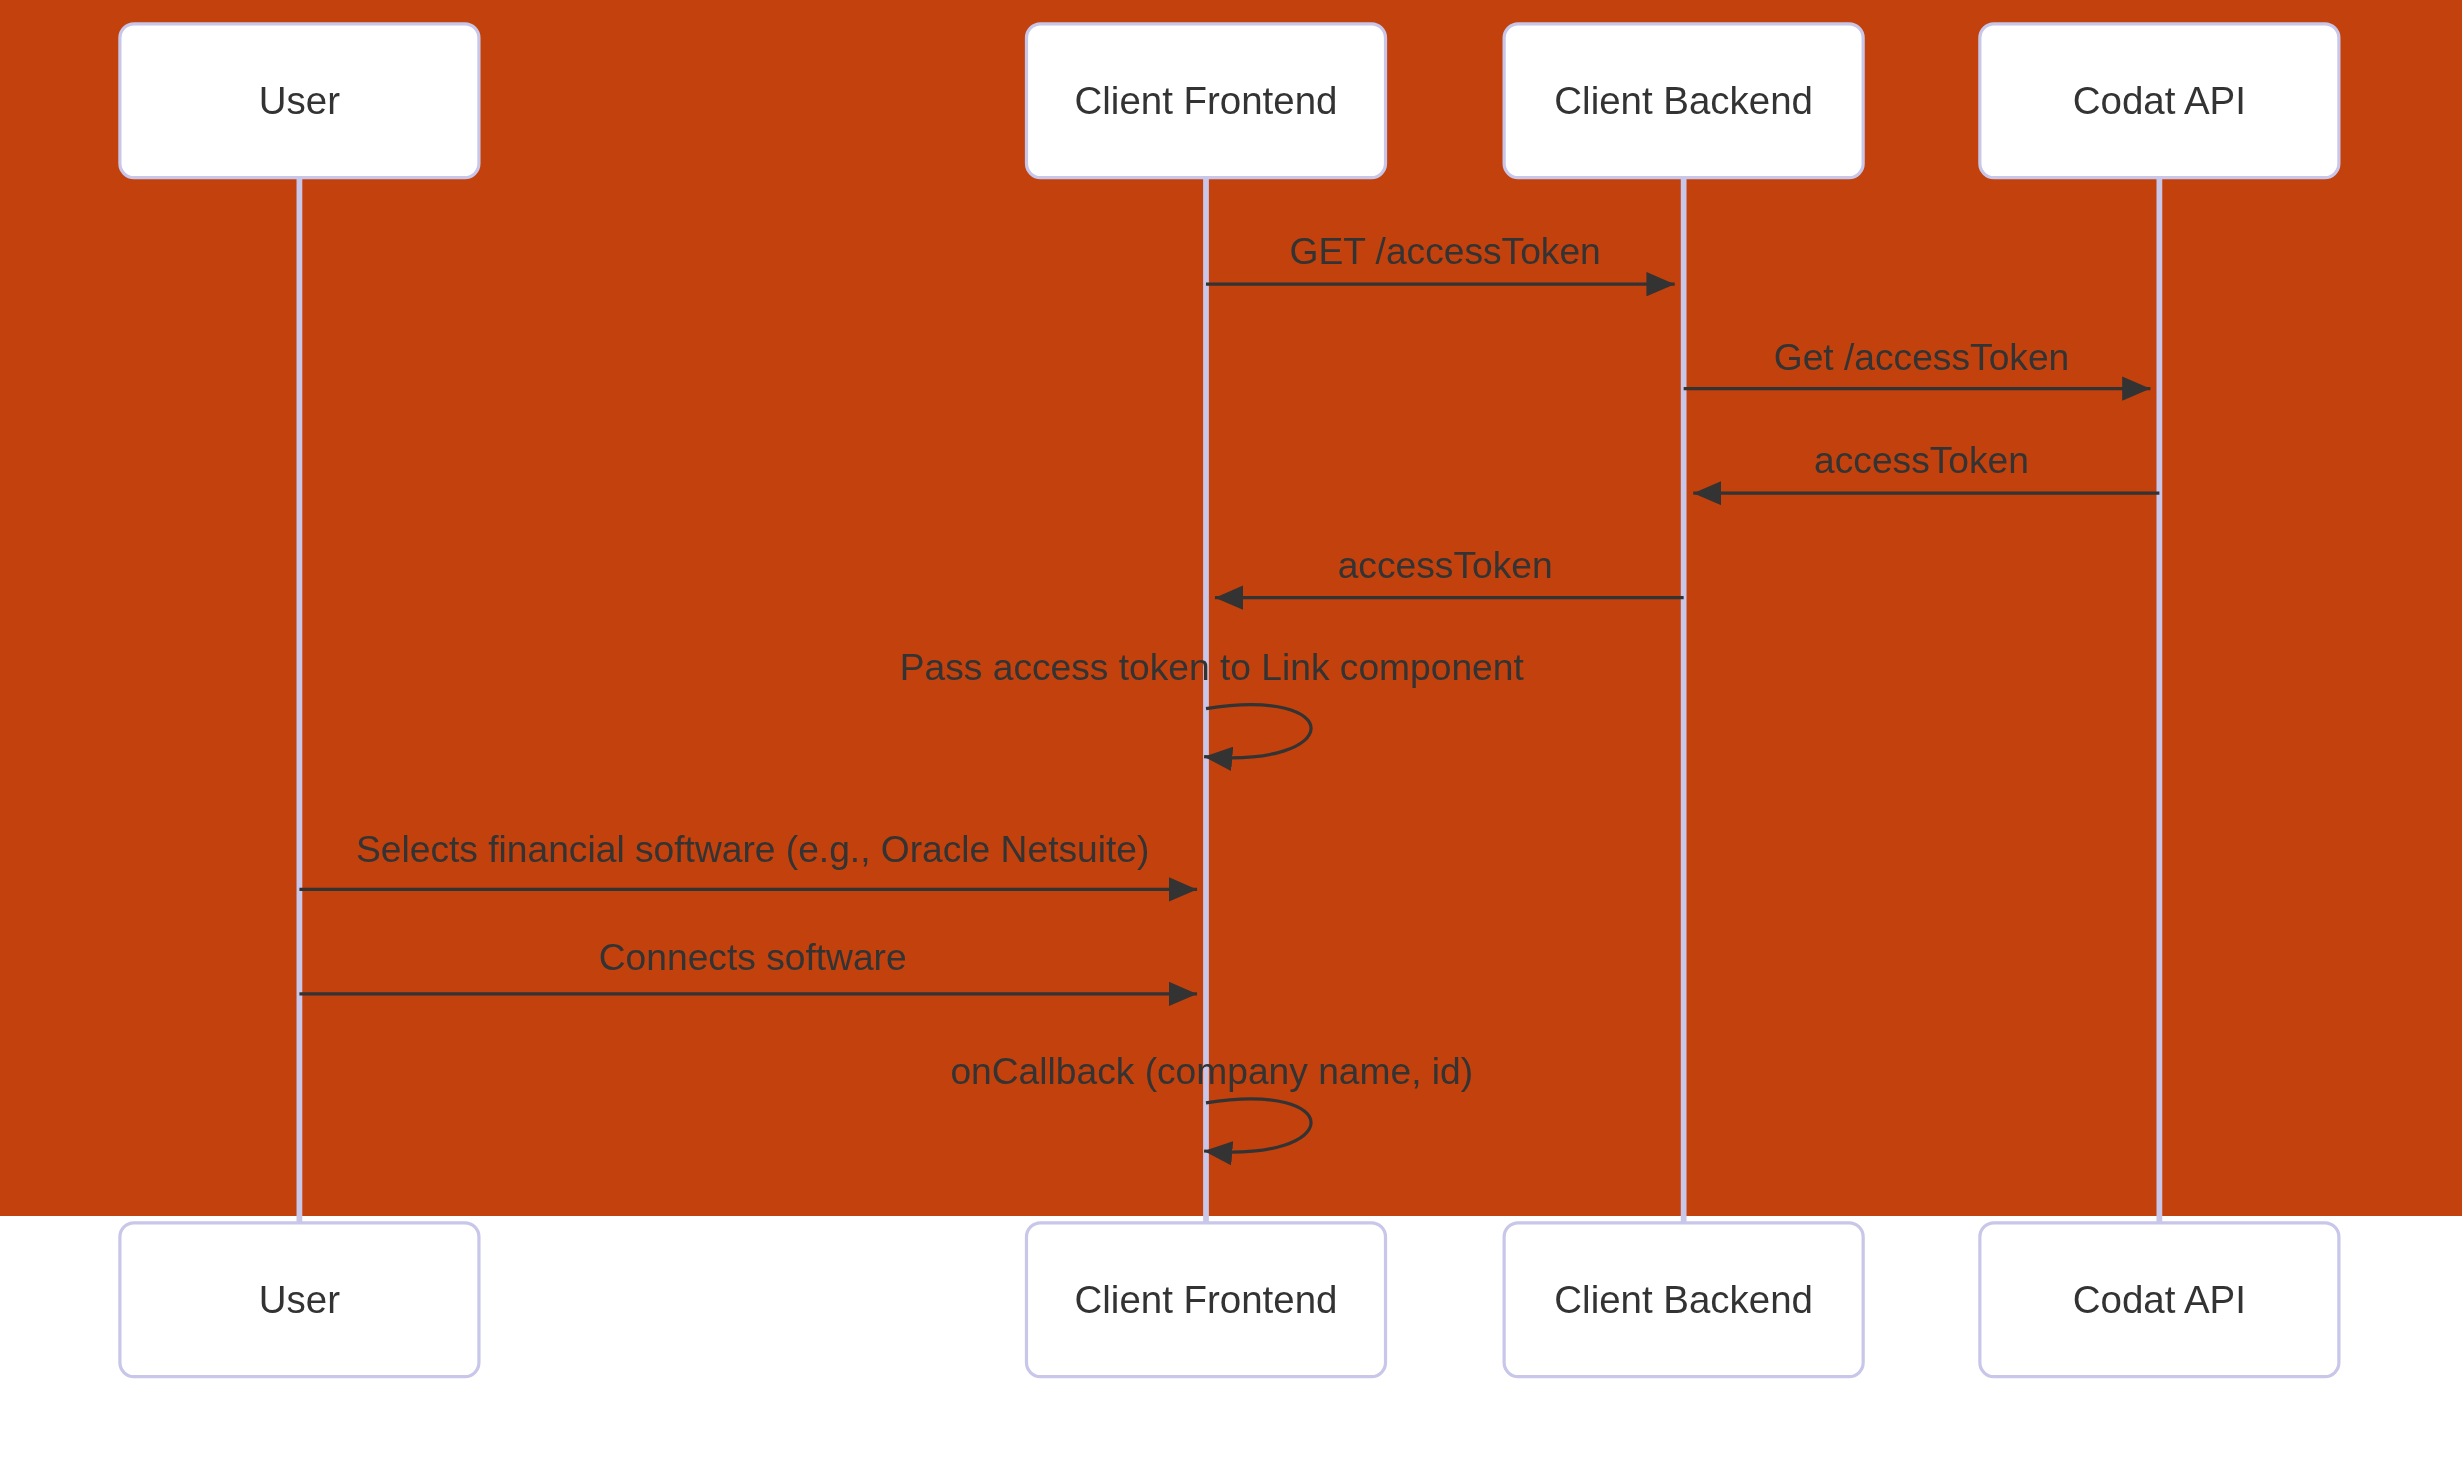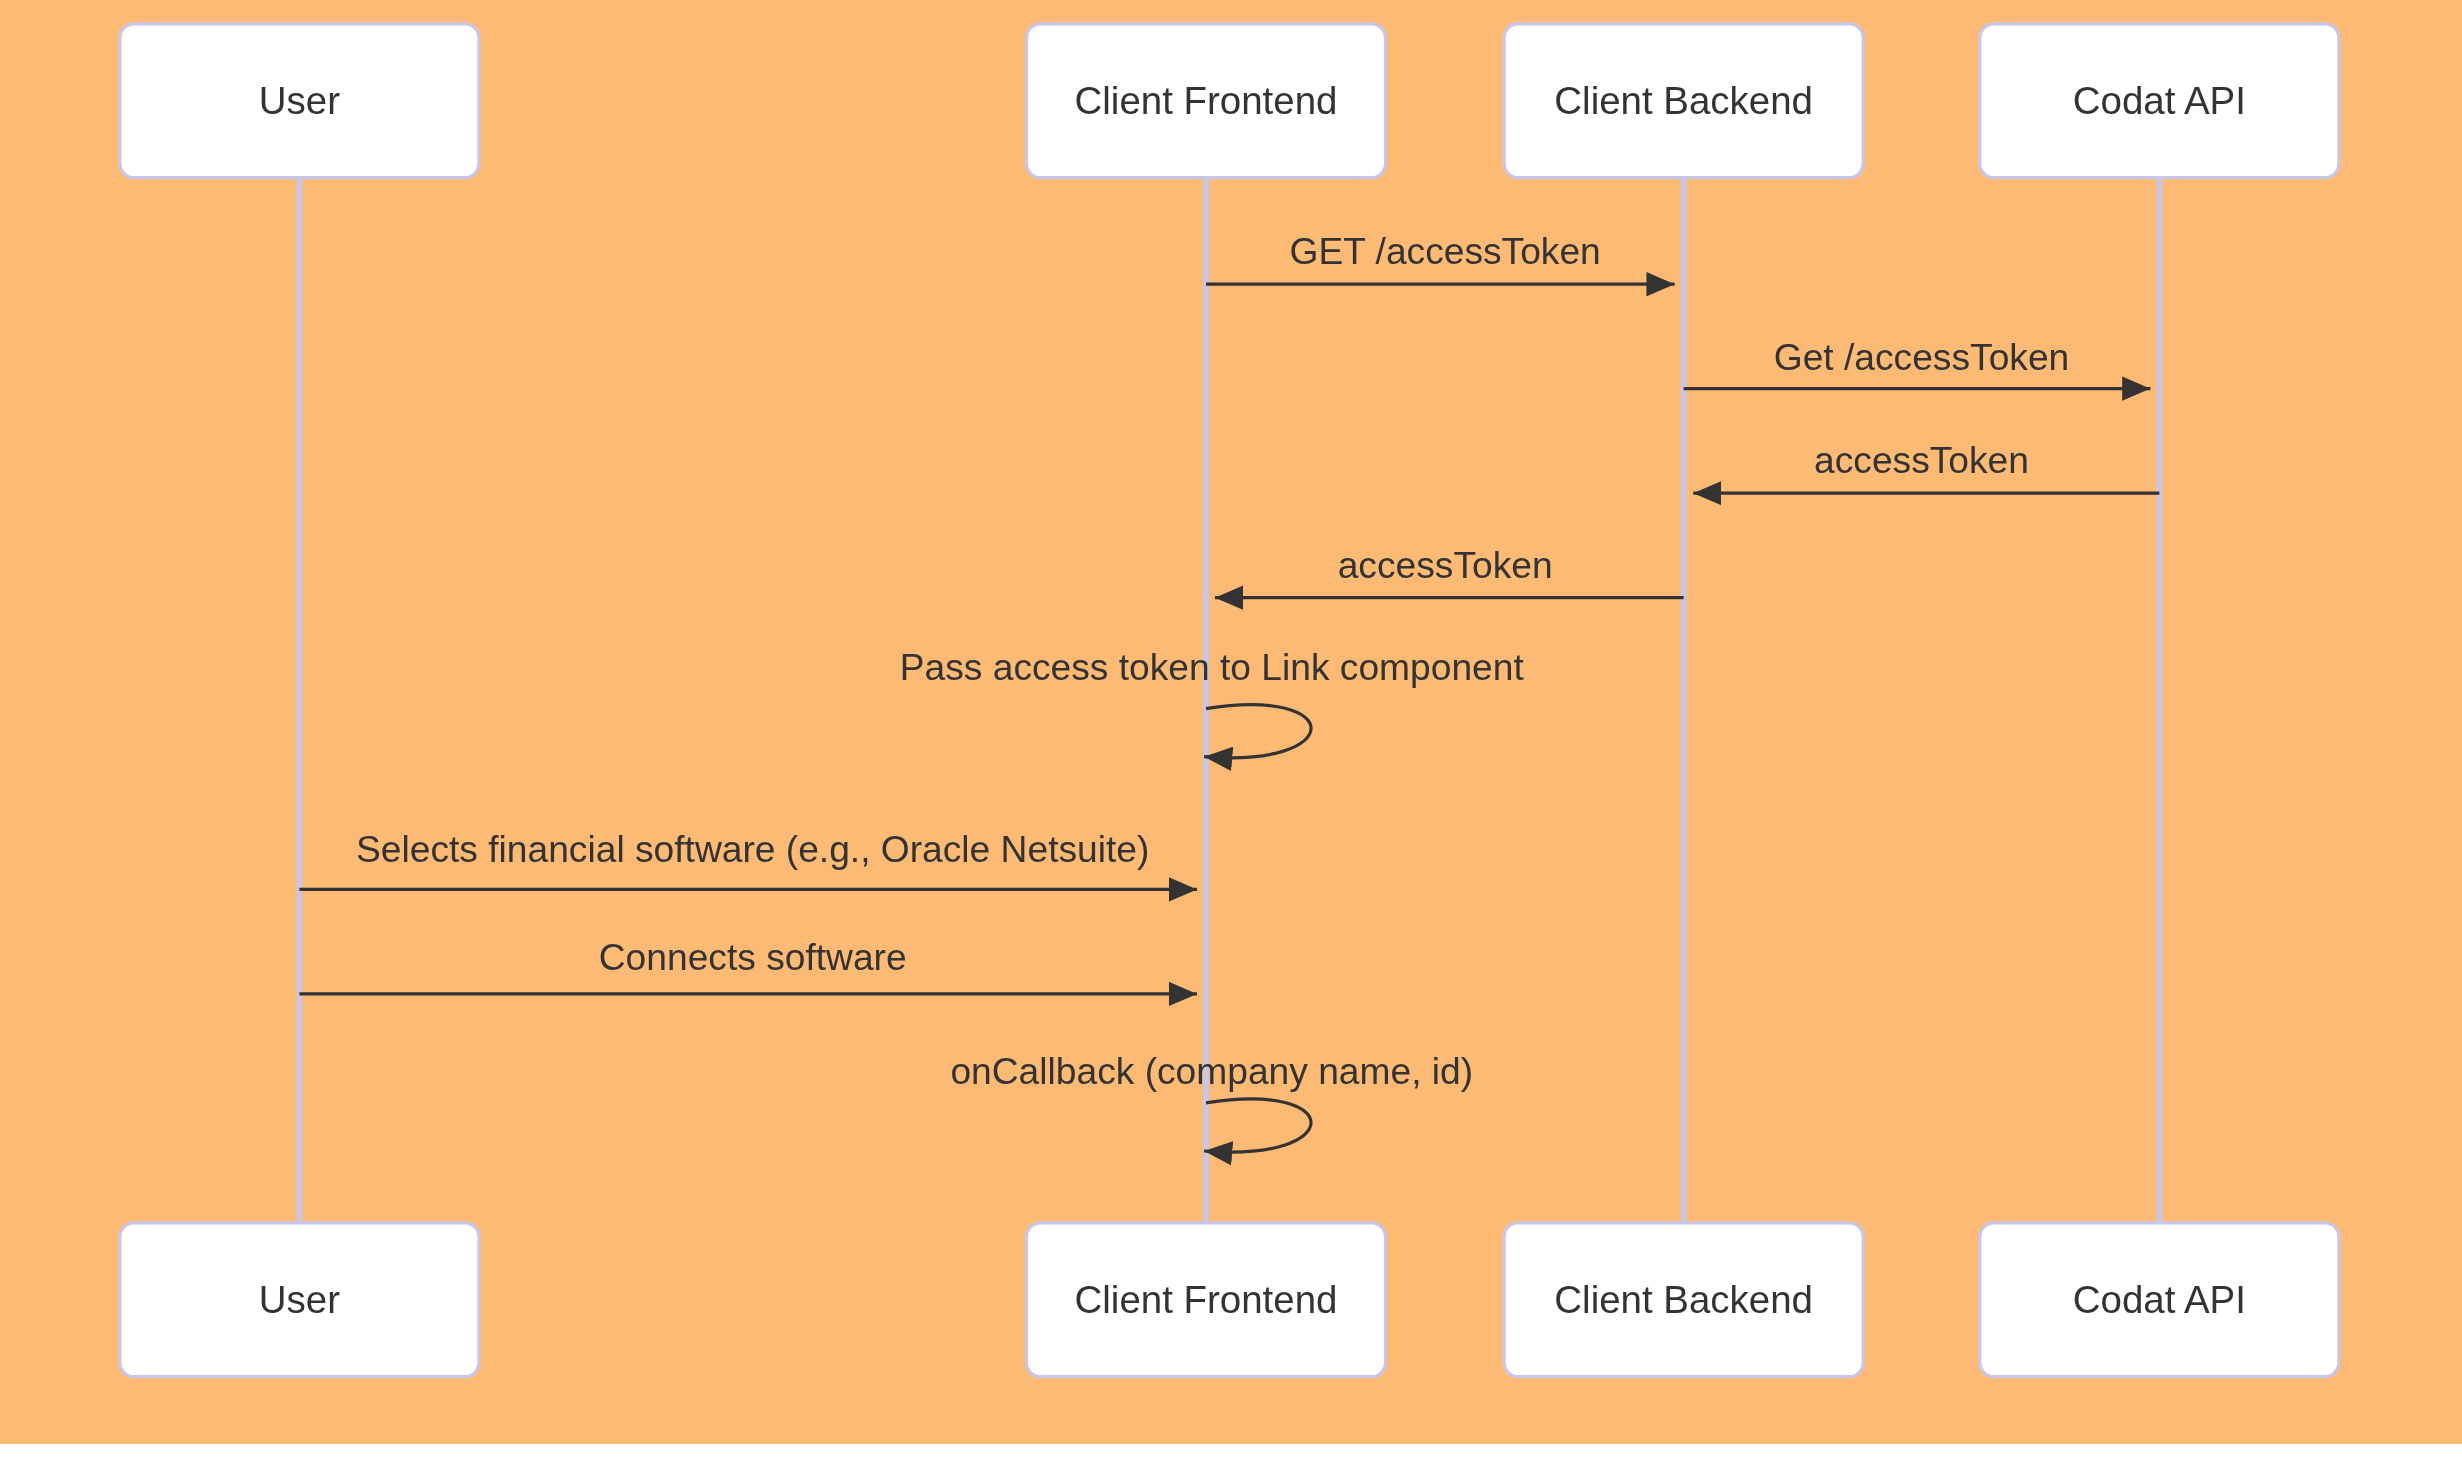--- a/index.html
+++ b/index.html
@@ -6,22 +6,22 @@
     margin: 0;
     padding: 0;
     width: 2462px;
     height: 1480px;
     background: #ffffff;
     overflow: hidden;
   }
   .diagram-wrap {
     position: relative;
     width: 2462px;
-    height: 1444px;
-    background: #fdba74;
+    height: 1216px;
+    background: #c2410c;
   }
   svg.seq {
     display: block;
     width: 2462px;
     height: 1480px;
     font-family: "Liberation Sans", "DejaVu Sans", sans-serif;
   }
   .actor-box {
     fill: #ffffff;
     stroke: #c8c6e9;

